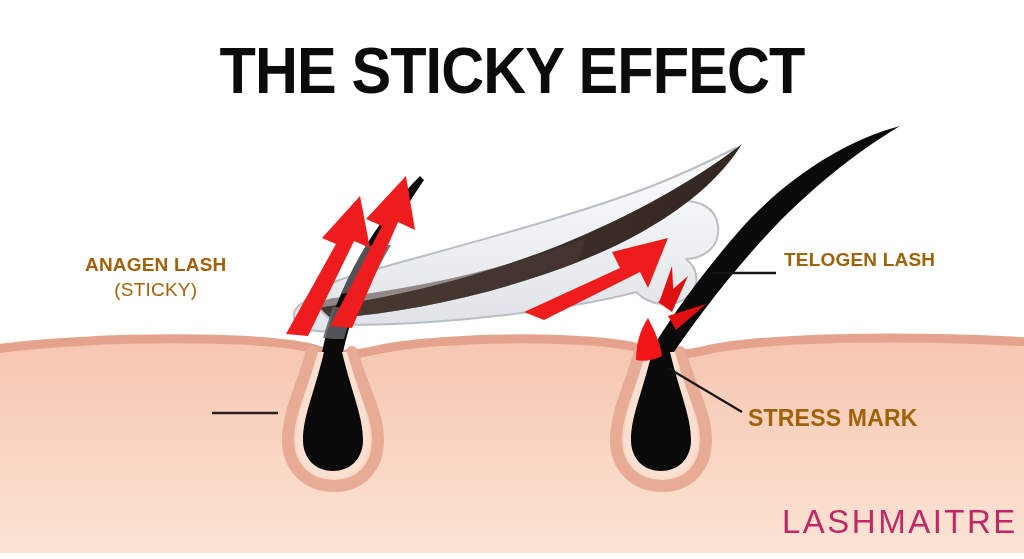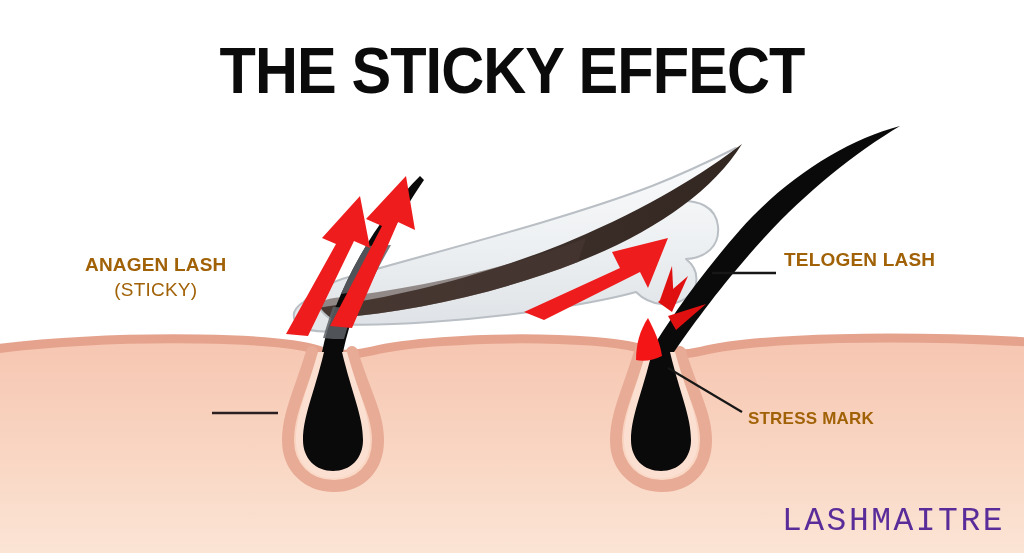--- a/index.html
+++ b/index.html
@@ -14,25 +14,25 @@
   .lbl .r{font-weight:normal;display:block;}
   #title{
     position:absolute;left:0;top:34px;width:1024px;text-align:center;
     font-family:"Liberation Sans",sans-serif;
     font-weight:bold;font-size:64px;letter-spacing:-1px;color:#0b0b0b;
     transform:scaleX(.93);transform-origin:50% 50%;
   }
   #lbl-anagen{left:85px;top:252px;font-size:19px;line-height:25px;text-align:center;}
   #lbl-telogen{left:784px;top:247px;font-size:19px;line-height:25px;text-align:center;}
   #lbl-active{left:103px;top:394px;font-size:19px;line-height:25px;text-align:left;}
-  #lbl-stress{left:748px;top:406px;font-size:17px;line-height:25px;font-weight:bold;}
+  #lbl-stress{left:748px;top:406px;font-size:23px;line-height:25px;font-weight:bold;}
   #watermark{
     position:absolute;left:782px;top:503px;font-size:33px;font-weight:300;
-    letter-spacing:2.5px;color:#4c1d95;opacity:.92;
-    font-family:Liberation Mono, monospace;
+    letter-spacing:2.5px;color:#be185d;opacity:.92;
+    font-family:Liberation Sans, sans-serif;
   }
 </style>
 </head>
 <body>
 
 <div id="stage">
 
   <svg id="art" viewBox="0 0 1024 559">
     <defs>
       <linearGradient id="skinGrad" x1="0" y1="0" x2="0" y2="1">

